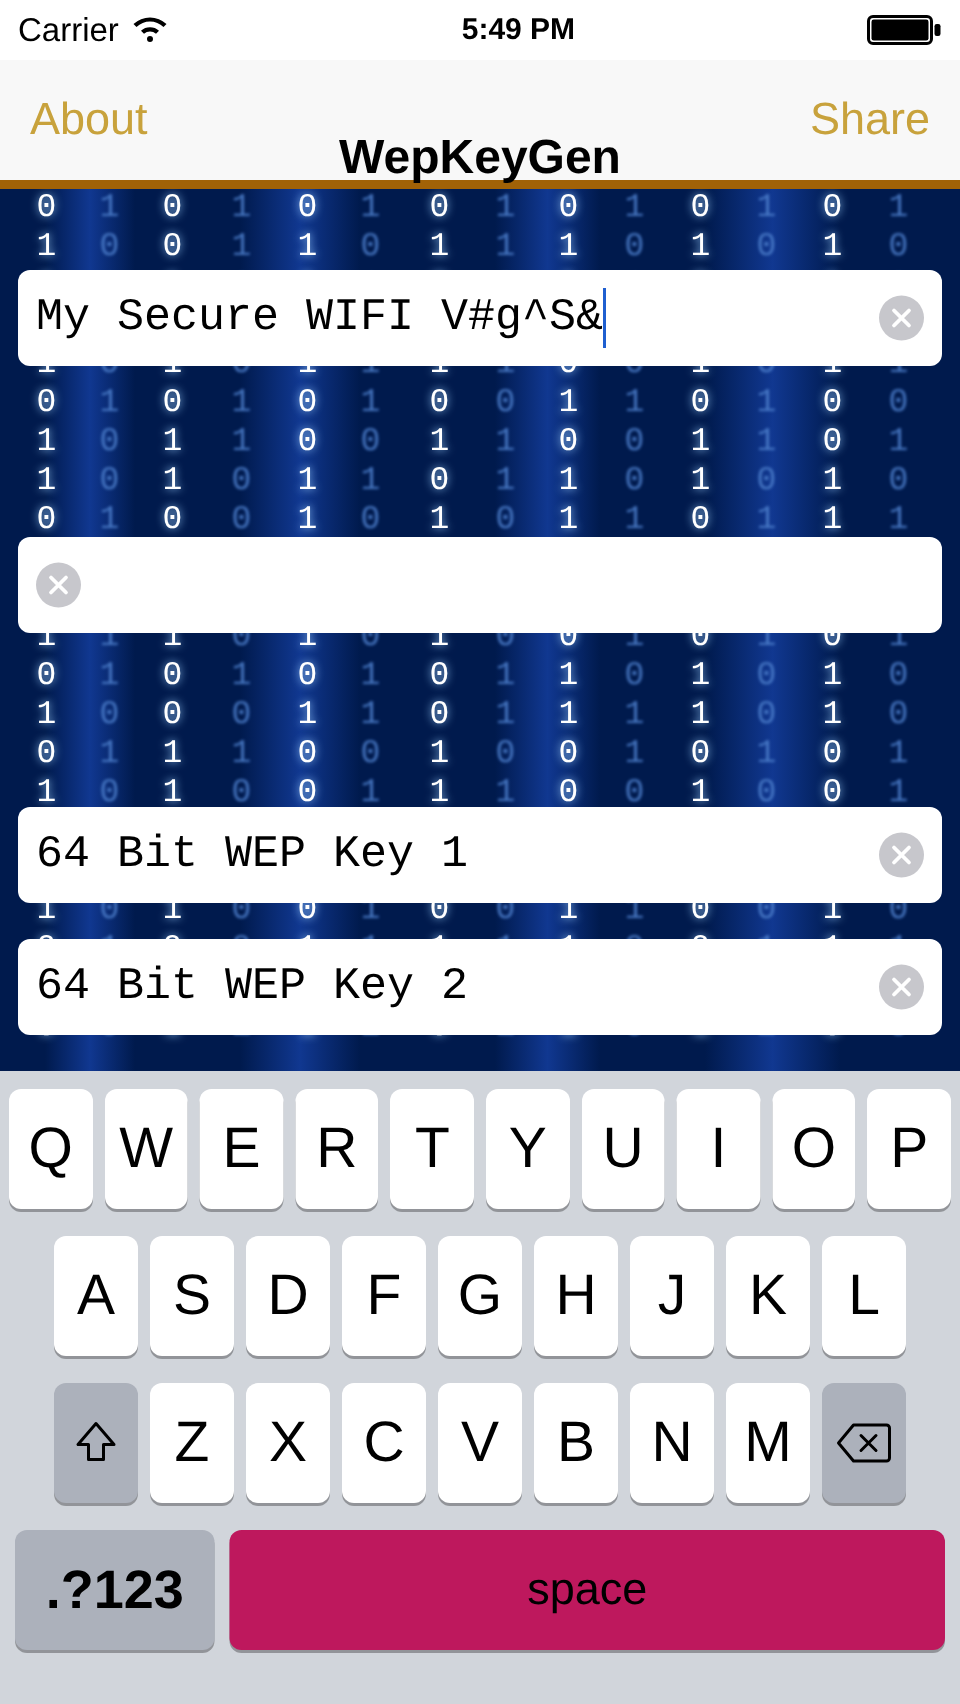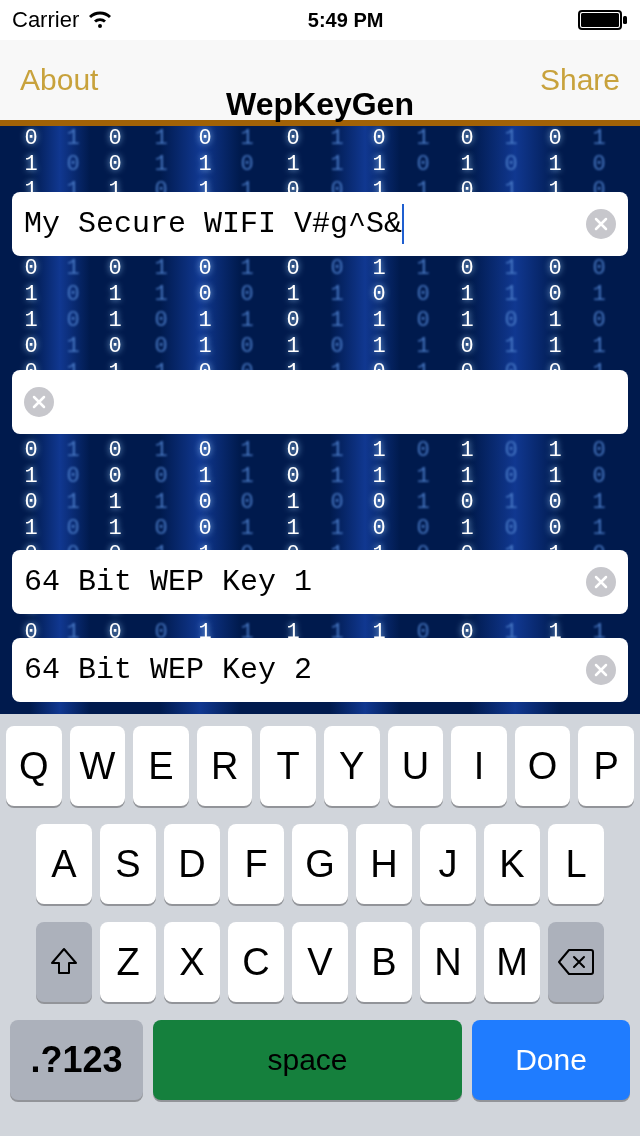--- a/index.html
+++ b/index.html
@@ -16,36 +16,36 @@
   .nav-btn { font-size:30px; color:#c8a23c; background:none; border:none; cursor:pointer; z-index:1; }
   .nav-wrap { position:relative; height:86px; }
   
   .content { position:relative; height: 588px; background:#001a4d; overflow:hidden; }
   .matrix-bg { position:absolute; inset:0; }
   .matrix-col { position:absolute; top:0; bottom:0; width:40px; display:flex; flex-direction:column; color:#cfe8ff; font-family: "Courier New", monospace; font-size:22px; line-height:26px; letter-spacing:2px; text-align:center; }
   .matrix-col.dark { color:#4d7fcc; filter:blur(1px); opacity:0.9; }
   .matrix-col.bright { color:#ffffff; text-shadow:0 0 6px #9cd0ff; }
   .stripe { position:absolute; top:0; bottom:0; background:linear-gradient(90deg, rgba(0,30,100,0) 0%, rgba(30,80,200,0.55) 50%, rgba(0,30,100,0) 100%); }
   
-  .field { position:absolute; left:12px; right:12px; height:64px; background:#fff; border-radius:8px; display:flex; align-items:center; padding:0 12px;margin-top:12px; }
+  .field { position:absolute; left:12px; right:12px; height:64px; background:#fff; border-radius:8px; display:flex; align-items:center; padding:0 12px; }
   .field .placeholder-text { flex:1; font-family:"Courier New", monospace; font-size:30px; color:#000; }
   .field .caret { width:2px; height:40px; background:#1f5fd0; animation:blink 1s step-end infinite; }
   @keyframes blink { 50% { opacity:0; } }
   .clear-btn { width:30px; height:30px; border-radius:15px; background:#c7c7cc; display:flex; align-items:center; justify-content:center; cursor:pointer; flex-shrink:0; }
   .clear-btn svg { display:block; }
   
   .keyboard { height:422px; background:#d1d5db; padding:12px 6px 6px 6px; display:flex; flex-direction:column; gap:18px; }
   .kb-row { display:flex; gap:8px; justify-content:center; }
   .key { background:#fff; border-radius:8px; box-shadow:0 2px 0 rgba(0,0,0,0.3); height:80px; display:flex; align-items:center; justify-content:center; font-size:38px; color:#000; cursor:pointer; user-select:none; }
   .row1 .key { width:56px; }
   .row2 .key { width:56px; }
   .row3 .key { width:56px; }
   .key-shift, .key-backspace { width:76px; background:#acb1bb; }
   .key-mode { width:133px; background:#acb1bb; font-size:36px;font-weight:bold; }
-  .key-space { flex:1; background:#15803d; font-size:30px; }
+  .key-space { flex:1; background:#be185d; font-size:30px; }
   .key-done { width:158px; background:#1f7cff; color:#fff; font-size:30px; }
   .row4 { gap:10px; padding:0 4px; }
   .row2 { padding:0 30px; }
 </style>
 </head>
 <body>
 
 <div class="status-bar">
   <div class="status-left">
     <span>Carrier</span>
@@ -175,15 +175,14 @@
     <div class="key key-backspace">
       <svg width="38" height="28" viewBox="0 0 38 28">
           <path d="M12 2h22a2 2 0 012 2v20a2 2 0 01-2 2H12L2 14 12 2z" fill="none" stroke="#000" stroke-width="2" stroke-linejoin="round"></path>
           <path d="M17 9l10 10M27 9L17 19" stroke="#000" stroke-width="2" stroke-linecap="round"></path>
         </svg>
     </div>
   </div>
   <div class="kb-row row4">
     <div class="key key-mode">.?123</div>
     <div class="key key-space">space</div>
-    <div class="key key-done">Done</div>
   </div>
 </div>
 
 </body></html>

